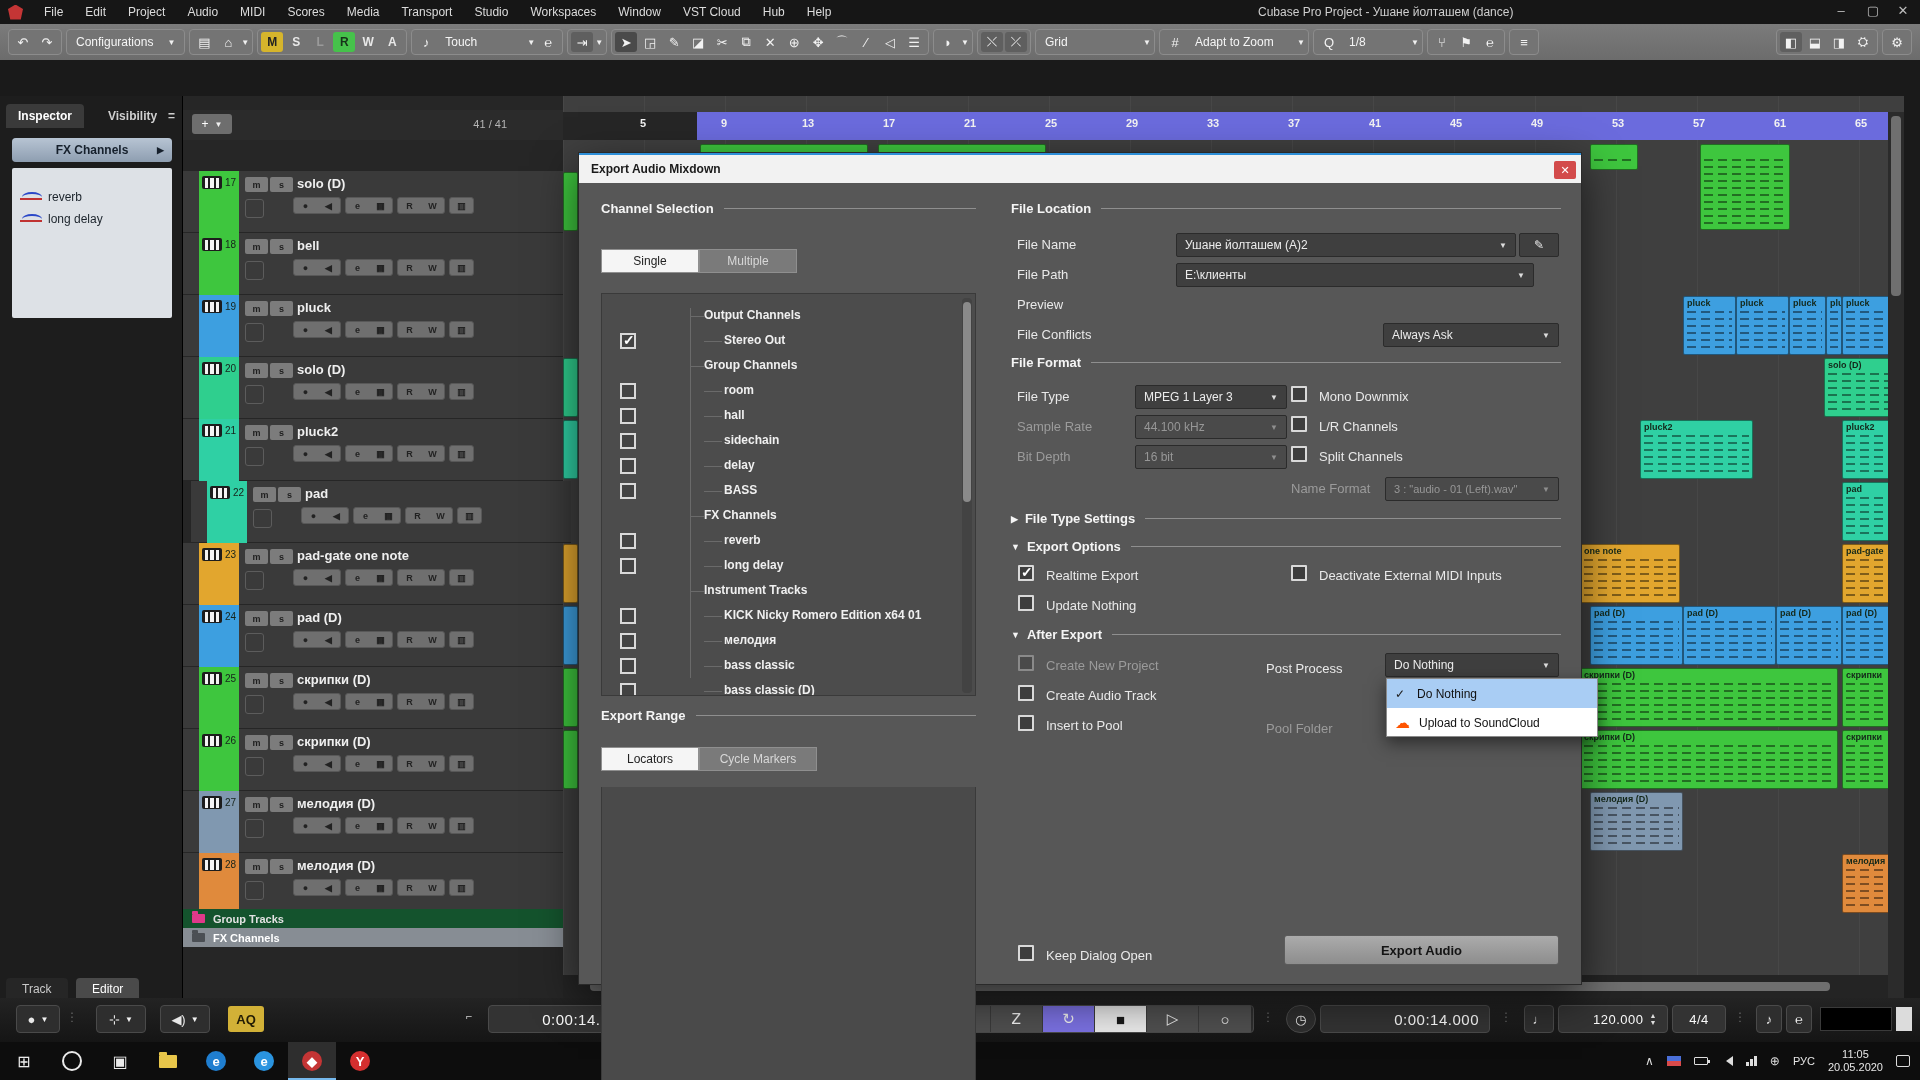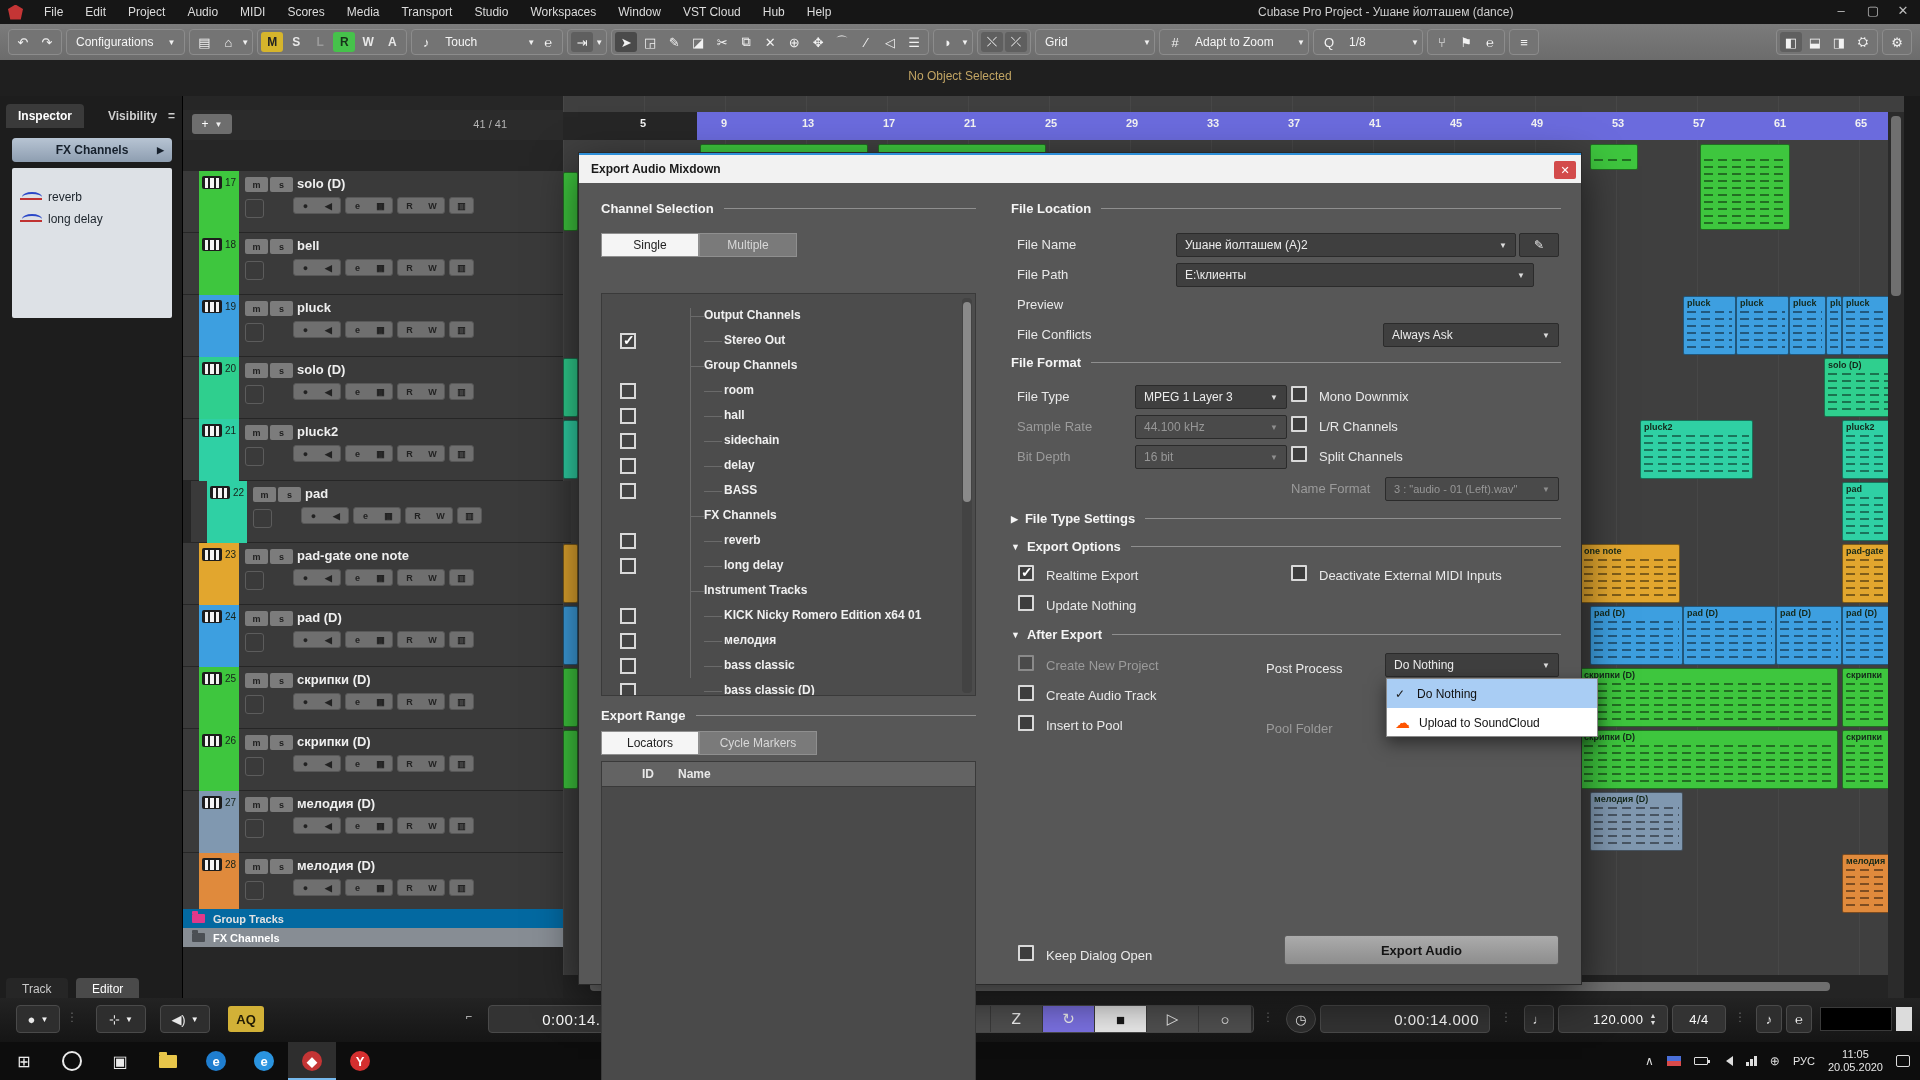--- a/index.html
+++ b/index.html
@@ -103,21 +103,21 @@
     border:1px solid #2a2a2a; box-shadow:0 14px 40px rgba(0,0,0,.6); }
   #dlg-titlebar { position:absolute; left:0; top:0; width:1002px; height:30px; background:#f2f2f2;
     border-top:2px solid #2e8fd8; display:flex; align-items:center; }
   #dlg-title { font-size:12px; font-weight:bold; color:#1a1a1a; padding-left:12px; }
   #dlg-close { position:absolute; right:5px; top:6px; width:22px; height:18px; background:#d34b4b; border-radius:2px;
     color:#fff; font-size:11px; display:flex; align-items:center; justify-content:center; }
   .sect { position:absolute; display:flex; align-items:center; font-size:13px; font-weight:bold; color:#f5f5f5; }
   .sect .line { height:1px; background:#8f8f8f; margin-left:10px; }
   .sect .tri { font-size:9px; margin-right:7px; }
   .seg-btn { position:absolute; height:24px; display:flex; align-items:center; justify-content:center;
-    font-size:12px; border:1px solid #8f8f8f; color:#d8d8d8; background:#7a7a7a; }
+    font-size:12px; border:1px solid #8f8f8f; color:#d8d8d8; background:#7a7a7a;margin-top:16px; }
   .seg-btn.active { background:#f5f5f5; color:#222; }
   .dfield { position:absolute; background:#3f3f3f; border:1px solid #2b2b2b; border-radius:2px; color:#ececec;
     font-size:12px; display:flex; align-items:center; padding:0 8px; height:24px; }
   .dfield .caret2 { margin-left:auto; font-size:8px; color:#dcdcdc; }
   .dfield.dim { color:#979797; background:#4a4a4a; }
   .dlabel { position:absolute; font-size:13px; color:#e9e9e9; }
   .dlabel.dim { color:#9b9b9b; }
   .cb { position:absolute; width:16px; height:16px; border:2px solid #d9d9d9; background:#3d3d3d; border-radius:1px; }
   .cb.checked::after { content:"✓"; position:absolute; left:1px; top:-3px; color:#fff; font-size:14px; font-weight:bold; }
   .cb.dim { border-color:#8a8a8a; background:#4a4a4a; }
@@ -310,23 +310,20 @@
       <span class="tico dark">◧</span>
       <span class="tico">⬓</span>
       <span class="tico">◨</span>
       <span class="tico">⛭</span>
     </div>
     <div class="tgrp">
       <span class="tico">⚙</span>
     </div>
   </div>
 
-  <div id="statusbar" class="abs">
-    <div id="status-msg">No Object Selected</div>
-  </div>
 
   <div id="inspector" class="abs">
     <span class="insp-tab active" style="left:6px;">Inspector</span>
     <span class="insp-tab" style="left:96px;">Visibility</span>
     <span class="insp-tab" style="left:162px;padding:0 6px;">=</span>
     <div id="fx-selector">
       <span>FX Channels</span>
       <span class="arr">▶</span>
     </div>
     <div id="insp-panel">
@@ -682,21 +679,21 @@
     </div>
     <div class="trk-btn-grp" style="left:214px;">
       <span class="trk-btn">R</span>
       <span class="trk-btn">W</span>
     </div>
     <div class="trk-btn-grp" style="left:266px;">
       <span class="trk-btn">▥</span>
     </div>
   </div>
       </div>
-    <div class="folder-row" style="top:813px; background:#0369a1; color:#e2e2e2;">
+    <div class="folder-row" style="top:813px; background:#14532d; color:#e2e2e2;">
       <span class="folder-ico" style="background:#e0398a;"></span>
       <span>Group Tracks</span>
     </div>
     <div class="folder-row" style="top:832px; background:#878d94; color:#ffffff;">
       <span class="folder-ico" style="background:#4b4f54;"></span>
       <span>FX Channels</span>
     </div>
   </div>
 
   <div id="arrange" class="abs">
@@ -910,24 +907,20 @@
           <div id="ch-thumb"></div>
         </div>
     </div>
 
     <div class="sect" style="left:22px; top:555px; width:375px;">
       <span>Export Range</span>
         <span class="line" style="flex:1;"></span>
     </div>
     <div class="seg-btn active" style="left:22px; top:578px; width:98px;">Locators</div>
     <div class="seg-btn" style="left:120px; top:578px; width:118px;">Cycle Markers</div>
-    <div id="range-table-head">
-      <span style="position:absolute; left:40px; top:5px;">ID</span>
-      <span style="position:absolute; left:76px; top:5px;">Name</span>
-    </div>
     <div id="range-table-body"></div>
 
     <div class="sect" style="left:432px; top:48px; width:550px;">
       <span>File Location</span>
         <span class="line" style="flex:1;"></span>
     </div>
     <span class="dlabel" style="left:438px; top:84px;">File Name</span>
     <div class="dfield" style="left:597px; top:80px; width:340px;">
       <span>Ушане йолташем (A)2</span>
         <span class="caret2">▼</span>

